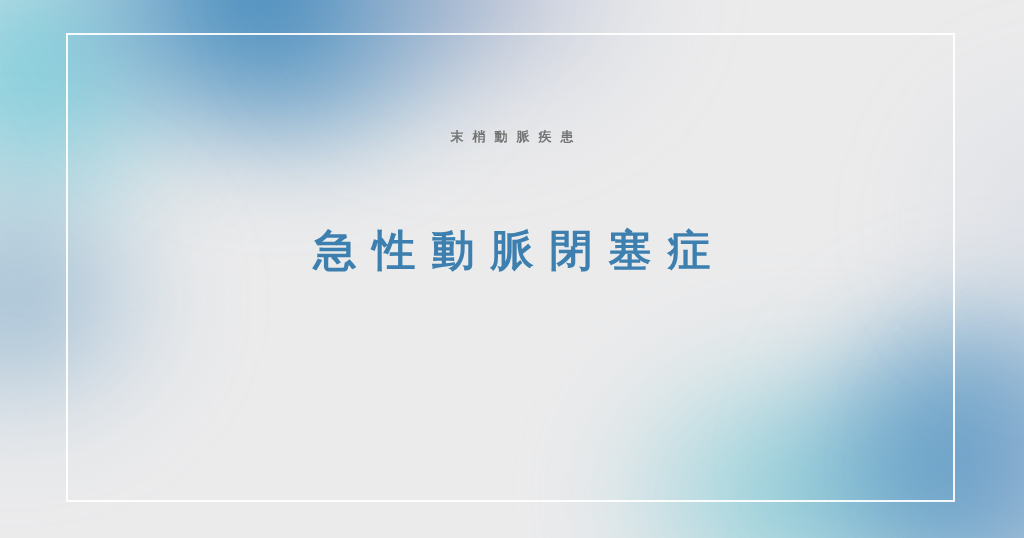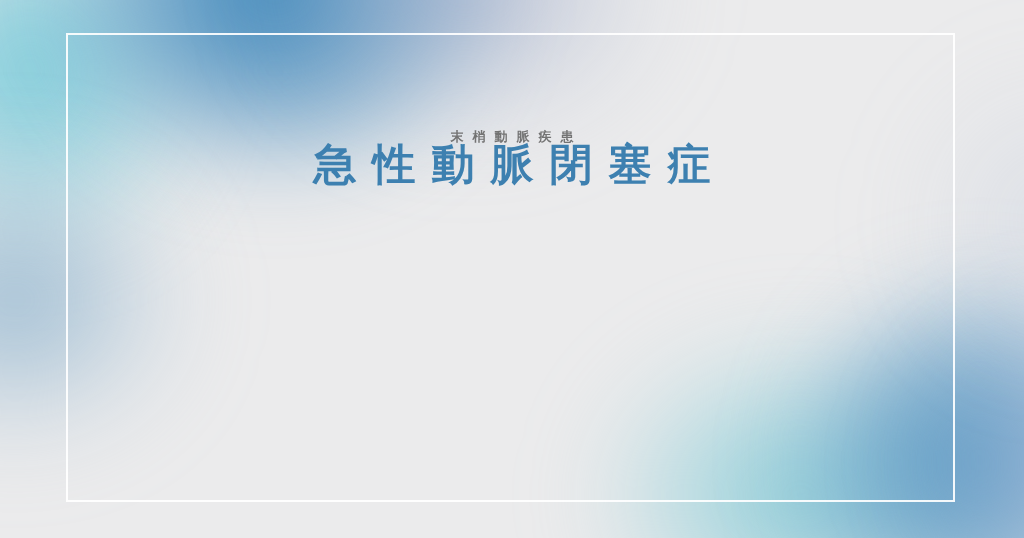--- a/index.html
+++ b/index.html
@@ -138,20 +138,21 @@
     font-size: 13px;
     font-weight: 700;
     color: #737373;
     letter-spacing: 9px;
     text-indent: 9px;
     line-height: 1;
     white-space: nowrap;
   }
 
   .title {
+    margin-top: 86px;
     font-size: 43px;
     font-weight: 700;
     color: #3d80b0;
     letter-spacing: 16px;
     text-indent: 16px;
     line-height: 1;
     white-space: nowrap;
   }
 
   .org {

